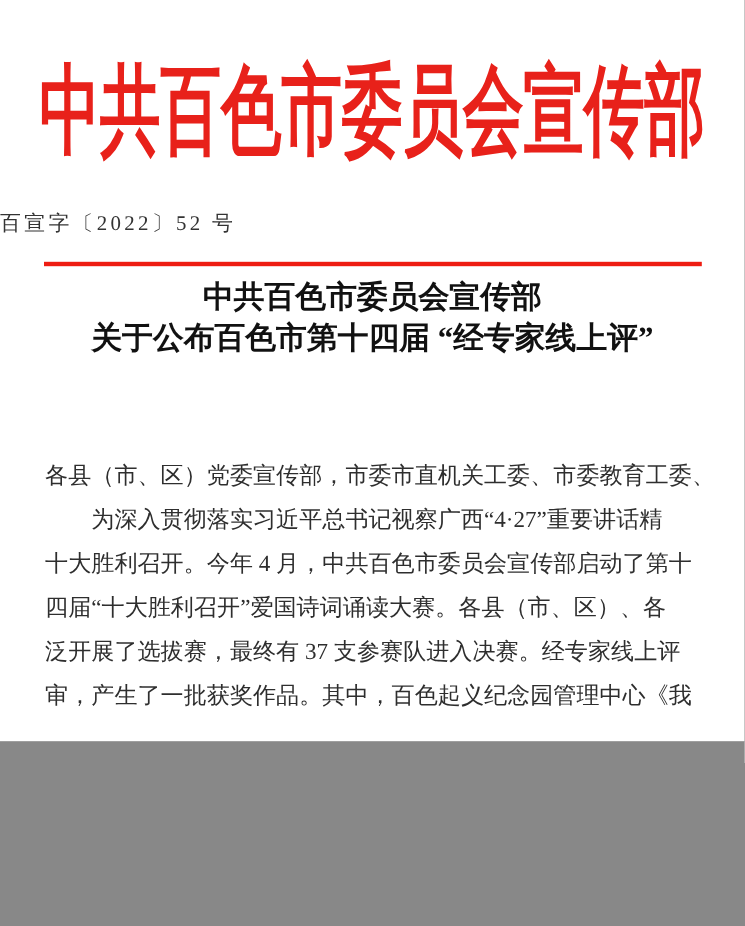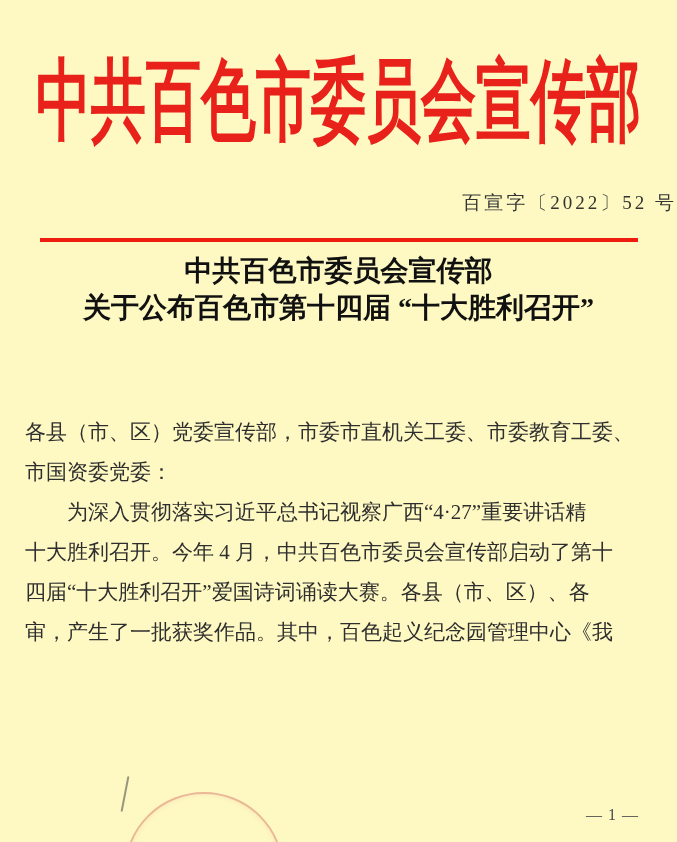--- a/index.html
+++ b/index.html
@@ -4,23 +4,23 @@
 <style>
   html, body {
     margin: 0;
     padding: 0;
     background: #888;
     font-family: "Liberation Serif", "DejaVu Serif", serif;
   }
   .page {
     position: relative;
     width: 677px;
-    height: 842px;
+    height: 674px;
     margin: 0 auto;
-    background: #fef9c3;
+    background: #ffffff;
     overflow: hidden;
     color: #2e2e2e;
   }
 
   
   .letterhead {
     position: absolute;
     top: 42px;
     left: 0;
     right: 0;
@@ -36,21 +36,21 @@
     transform: scaleY(1.62);
     transform-origin: top center;
   }
 
   
   .doc-number {
     position: absolute;
     top: 190px;
     left: 0;
     right: 0;
-    text-align: right;
+    text-align: left;
     font-size: 19px;
     letter-spacing: 3px;
     color: #333;
   }
 
   
   .red-rule {
     position: absolute;
     top: 238px;
     left: 40px;
@@ -69,21 +69,21 @@
     font-size: 28px;
     font-weight: bold;
     color: #111;
     line-height: 37px;
   }
 
   
   .body-text {
     position: absolute;
     top: 412px;
-    left: 25px;
+    left: 41px;
     width: 606px;
     font-size: 21px;
     line-height: 40px;
     color: #2e2e2e;
   }
   .body-text .line {
     white-space: nowrap;
   }
   .body-text .line.indent {
     text-indent: 42px;
@@ -129,29 +129,29 @@
   <div class="letterhead">
     <span class="stretch">中共百色市委员会宣传部</span>
   </div>
 
   <div class="doc-number">百宣字〔2022〕52 号</div>
 
   <div class="red-rule"></div>
 
   <div class="notice-title">
     <div>中共百色市委员会宣传部</div>
-    <div>关于公布百色市第十四届 “十大胜利召开”</div>
+    <div>关于公布百色市第十四届 “经专家线上评”</div>
   </div>
 
   <div class="body-text">
     <div class="line">各县（市、区）党委宣传部，市委市直机关工委、市委教育工委、</div>
-    <div class="line">市国资委党委：</div>
     <div class="line indent">为深入贯彻落实习近平总书记视察广西“4·27”重要讲话精</div>
     <div class="line">十大胜利召开。今年 4 月，中共百色市委员会宣传部启动了第十</div>
     <div class="line">四届“十大胜利召开”爱国诗词诵读大赛。各县（市、区）、各</div>
+    <div class="line">泛开展了选拔赛，最终有 37 支参赛队进入决赛。经专家线上评</div>
     <div class="line">审，产生了一批获奖作品。其中，百色起义纪念园管理中心《我</div>
   </div>
 
   <div class="seal-arc"></div>
   <div class="crease-mark"></div>
 
   <div class="page-number">— 1 —</div>
 
 </div>
 

